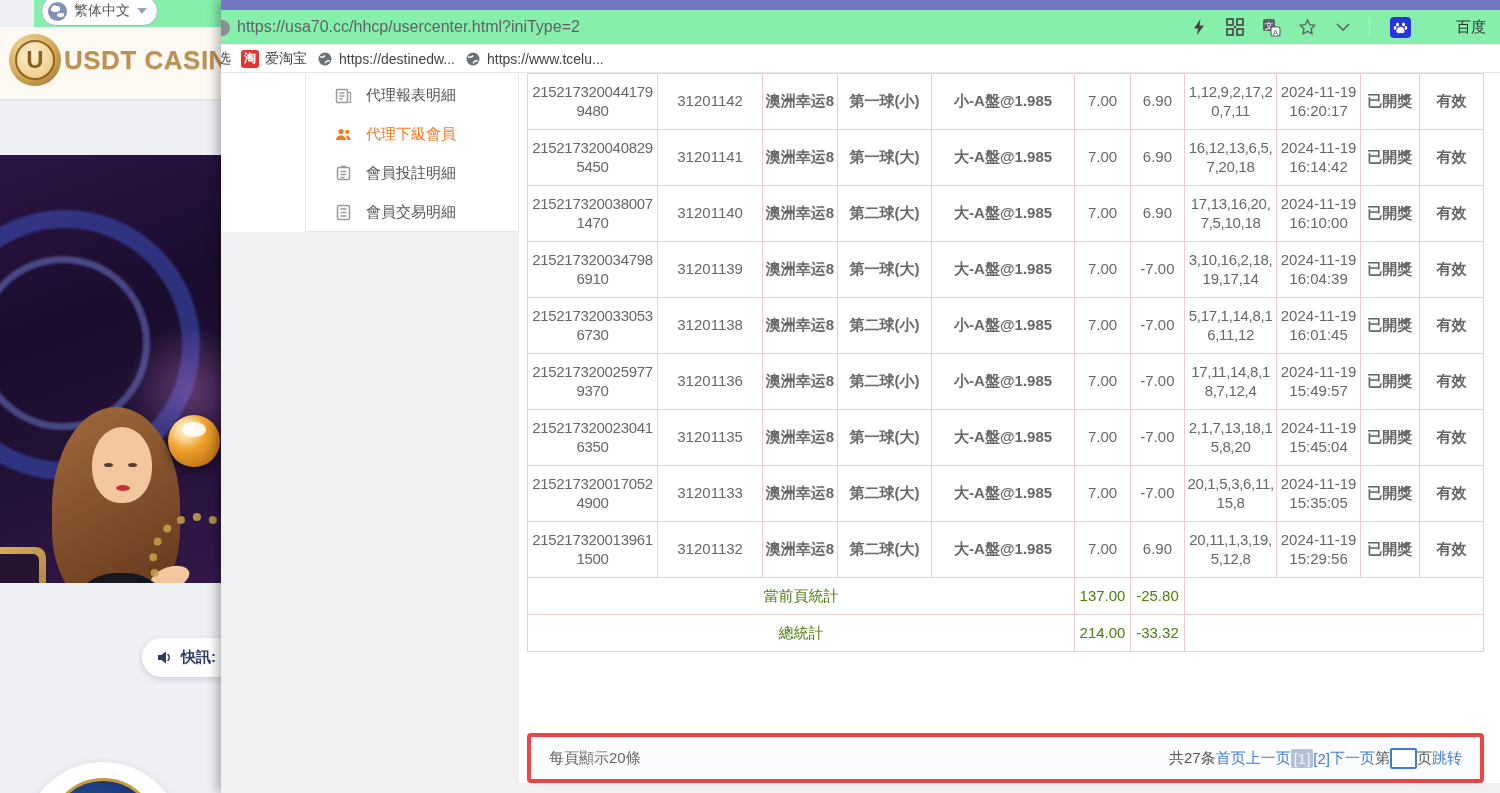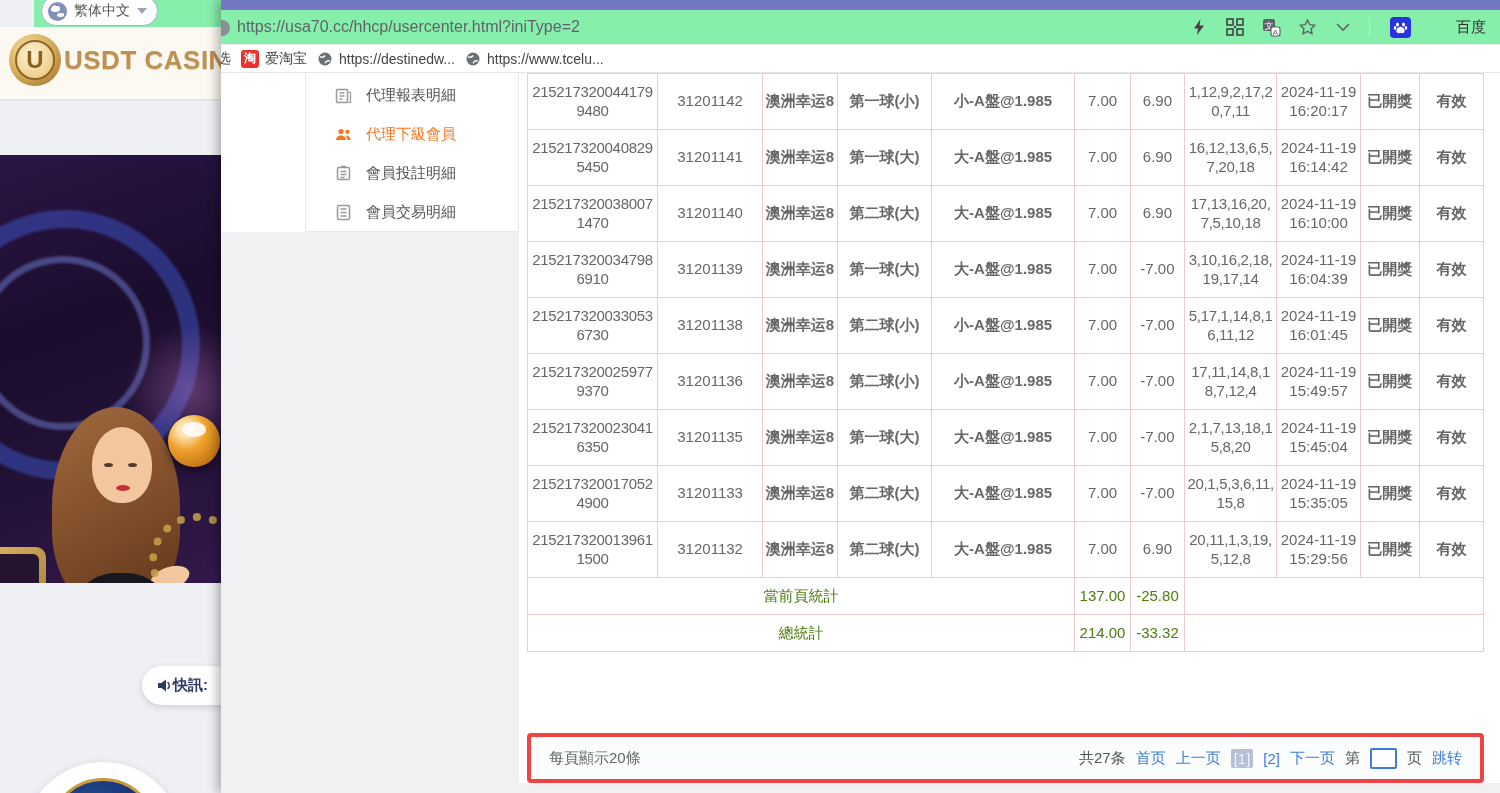--- a/index.html
+++ b/index.html
@@ -49,21 +49,21 @@
     background:radial-gradient(circle at 34% 28%, #fbe3b2 0 14%, #f0a22c 40%, #b56a10 88%); box-shadow:0 4px 10px rgba(0,0,0,.5); }
   .ball-orange::after { content:""; position:absolute; left:14px; top:7px; width:24px; height:15px; border-radius:50%; background:rgba(255,255,255,.85); }
   .slot { position:absolute; left:-12px; top:392px; width:58px; height:128px; border-radius:10px;
     background:linear-gradient(135deg,#d9b264,#8f6526); padding:7px; }
   .slot-win { width:100%; height:100%; background:#241430; border-radius:6px; display:flex; align-items:center; justify-content:center; gap:2px; }
   .wheel2 { position:absolute; right:-24px; bottom:-26px; width:96px; height:96px; border-radius:50%;
     border:8px dotted #c8a24a; opacity:.85; }
 
   .app-bottom { position:absolute; left:0; top:583px; width:221px; height:210px; background:#eef0f3; }
   .news-pill { position:absolute; left:142px; top:55px; width:96px; height:39px; border-radius:20px; background:#fff;
-    box-shadow:0 2px 6px rgba(40,50,90,.18); display:flex; align-items:center; padding-left:14px;margin-top:28px; }
+    box-shadow:0 2px 6px rgba(40,50,90,.18); display:flex; align-items:center; gap:8px; padding-left:14px; }
   .news-pill .txt { font-size:15px; font-weight:bold; color:#2e3a66; }
   .logo-circle-outer { position:absolute; left:23px; top:179px; width:160px; height:160px; border-radius:50%; background:#fff;
     box-shadow:0 2px 8px rgba(40,50,90,.15); }
   .logo-circle-inner { position:absolute; left:25px; top:16px; width:110px; height:110px; border-radius:50%;
     border:3px solid #c79a3e; background:radial-gradient(circle at 40% 35%, #27509c, #132a66 75%); }
 
   
   .browser { position:absolute; left:221px; top:0; width:1279px; height:793px; background:#fff;
     box-shadow:-4px 0 10px rgba(0,0,0,.28); }
   .chrome-strip { height:10px; background:#7477c4; }
@@ -104,21 +104,21 @@
     font-size:15px; color:#666; padding:4px 2px; line-height:1.25; }
   table.bets tbody.rows td { height:56px; }
   td.c0, td.c7 { font-size:14px; letter-spacing:-.3px; word-break:break-all;margin-left:48px; }
   td.c2, td.c3, td.c4, td.c9, td.c10 { white-space:nowrap;font-weight:bold; }
   tbody.summary td { height:37px; font-size:15px; color:#4d7c0f; }
 
   .pager-panel { position:absolute; left:306px; top:660px; width:957px; height:50px; background:#fbfcfe;
     border:4px solid #ef4444; border-radius:4px; display:flex; align-items:center; justify-content:space-between;
     padding:0 18px; }
   .pager-left { font-size:15px; color:#666; }
-  .pager-right { display:flex; align-items:center; gap:10px; font-size:15px; color:#555; }
+  .pager-right { display:flex; align-items:center; gap:0; font-size:15px; color:#555; }
   .pg-link { color:#3e7bd8; cursor:pointer; text-decoration:none; }
   .pg-current { background:#b6c0d4; color:#eef2fb; padding:1px 3px; border-radius:2px; cursor:default; }
   .pg-input { width:27px; height:21px; border:2px solid #3e7bd8; border-radius:2px; background:#fff; }
 
   svg { display:block; }
 </style>
 </head>
 <body>
 
 <div class="stage">

